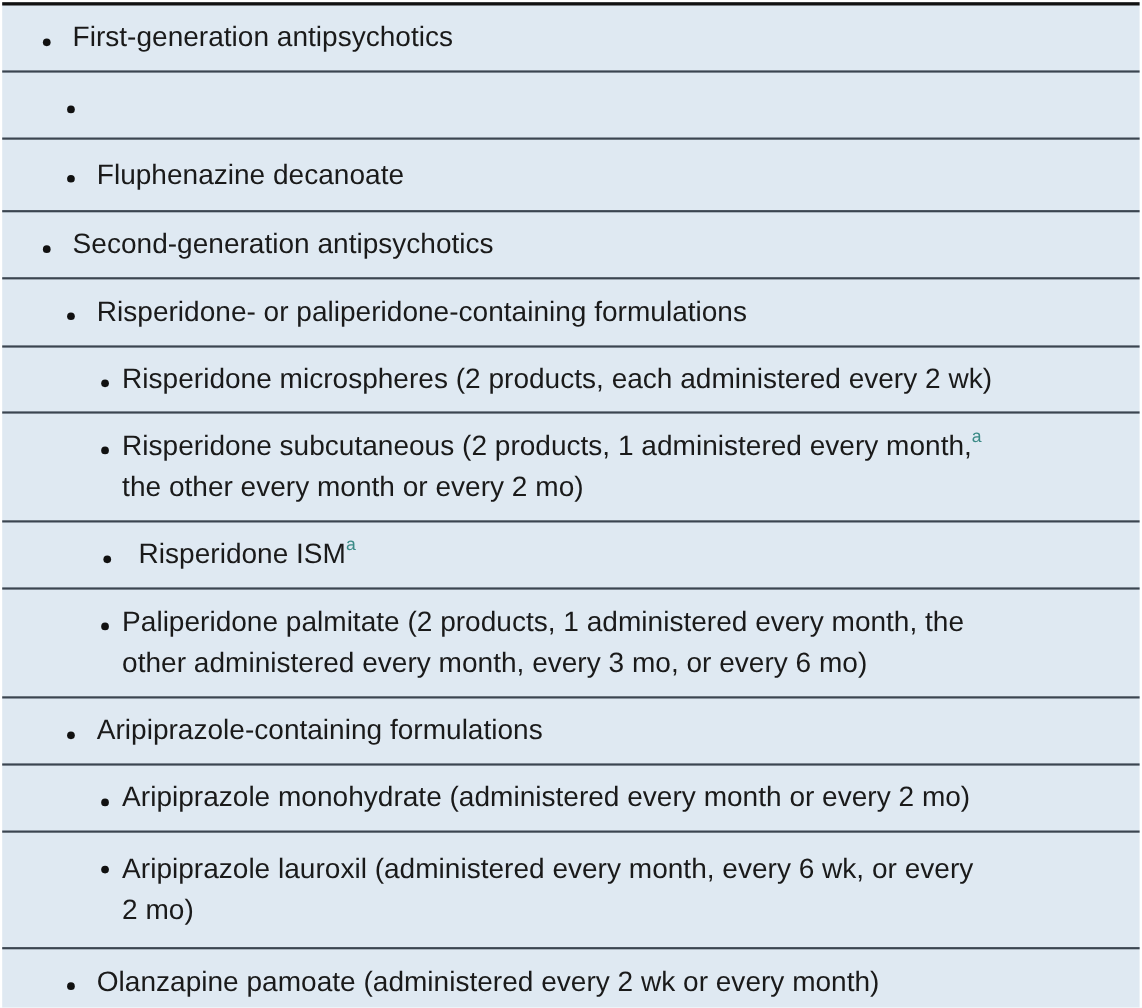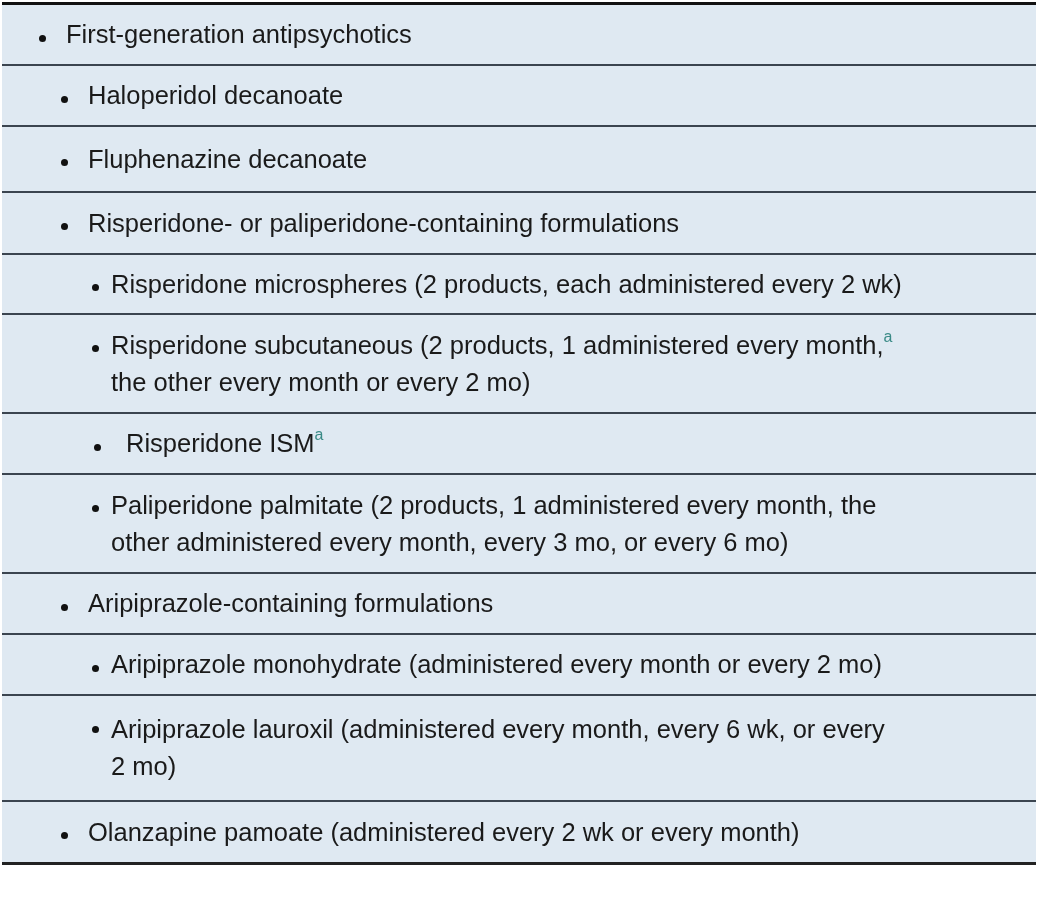--- a/index.html
+++ b/index.html
@@ -25,28 +25,31 @@
 
 <div class="table">
 
   <div class="row l1" style="height:61px">
     <span class="bullet"></span>
     <span class="text">First-generation antipsychotics</span>
   </div>
 
   <div class="row l2" style="height:61px">
     <span class="bullet"></span>
-    <span class="text">Haloperidol decanoate</span>
   </div>
 
   <div class="row l2" style="height:66px">
     <span class="bullet"></span>
     <span class="text">Fluphenazine decanoate</span>
   </div>
 
+  <div class="row l1" style="height:61px">
+    <span class="bullet"></span>
+    <span class="text">Second-generation antipsychotics</span>
+  </div>
 
   <div class="row l2" style="height:62px">
     <span class="bullet"></span>
     <span class="text">Risperidone- or paliperidone-containing formulations</span>
   </div>
 
   <div class="row l3" style="height:60px">
     <span class="bullet"></span>
     <span class="text">Risperidone microspheres (2 products, each administered every 2 wk)</span>
   </div>

